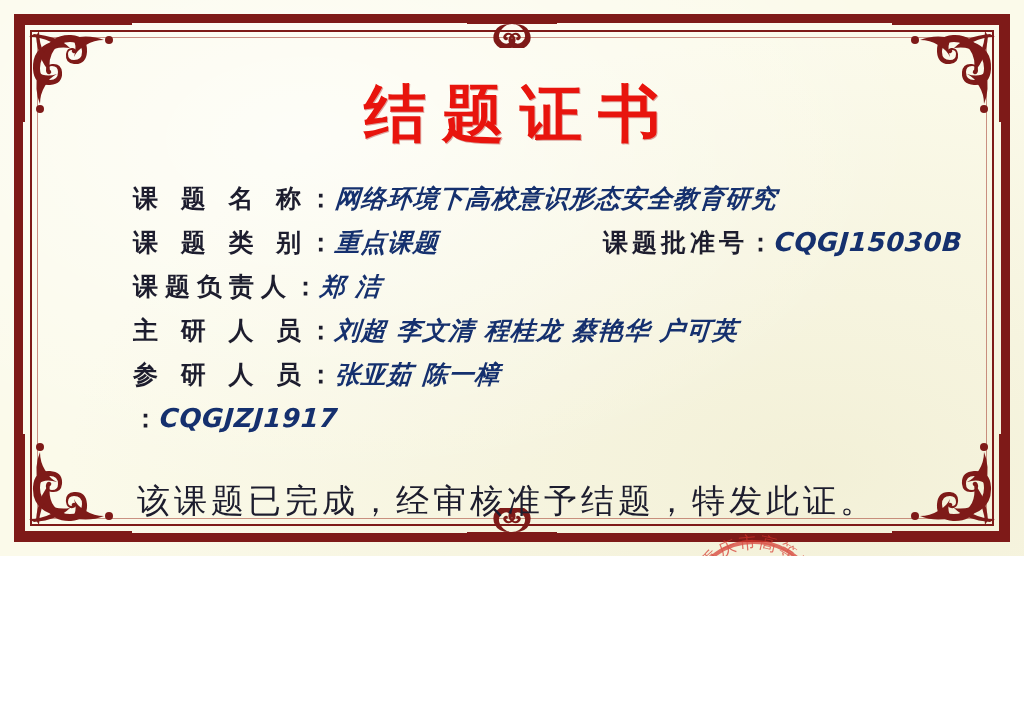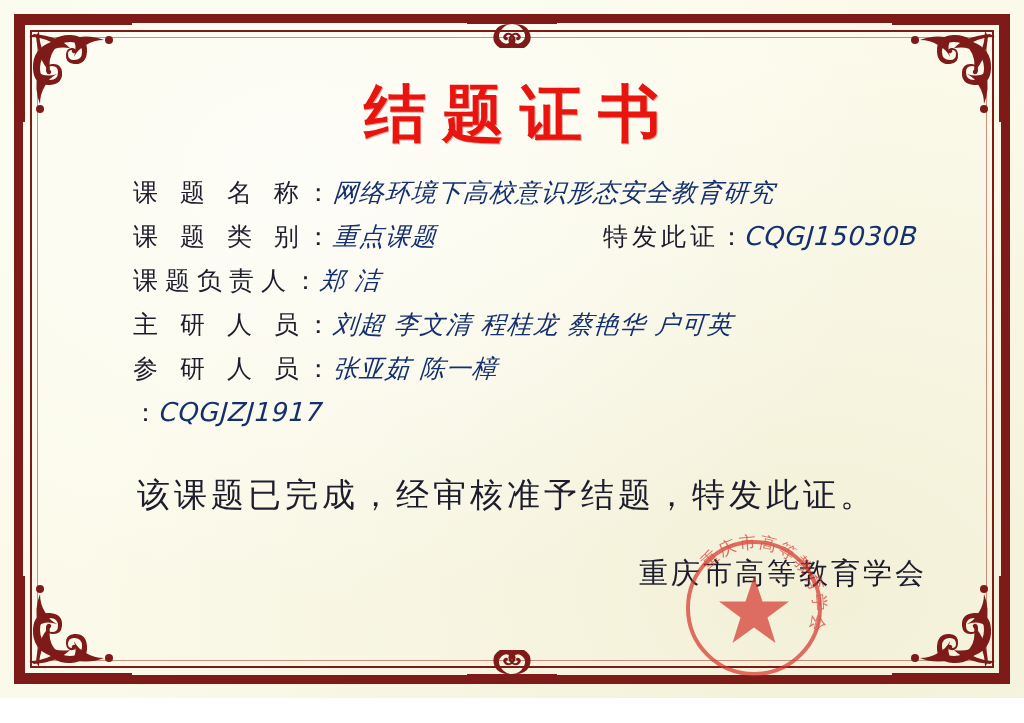--- a/index.html
+++ b/index.html
@@ -10,21 +10,21 @@
   body {
     width: 1024px;
     height: 723px;
     overflow: hidden;
     font-family: "Liberation Serif", serif;
   }
 
   #certificate {
     position: relative;
     width: 1024px;
-    height: 698px;
+    height: 556px;
     background: #fbfaea;
     overflow: hidden;
   }
 
   
   .paper-tint {
     position: absolute;
     inset: 0;
     background:
       radial-gradient(ellipse at 30% 25%, rgba(255,255,255,0.65) 0%, rgba(255,255,255,0) 60%),
@@ -98,22 +98,23 @@
     font-weight: bold;
     font-size: 62px;
     letter-spacing: 16px;
     margin-top: 20px;
     margin-left: 16px;
     text-shadow: 1px 1px 0 rgba(160,0,0,0.35);
     white-space: nowrap;
   }
 
   .fields {
-    margin-top: 20px;
+    margin-top: 26px;
     padding-left: 78px;
+    font-weight: bold;
   }
 
   .field-row {
     display: flex;
     align-items: baseline;
     margin-bottom: 11px;
     position: relative;
   }
 
   .f-label {
@@ -288,21 +289,21 @@
         <span class="f-colon">：</span>
         <span class="f-value">网络环境下高校意识形态安全教育研究</span>
       </div>
 
       <div class="field-row">
         <span class="f-label">课 题 类 别</span>
         <span class="f-colon">：</span>
         <span class="f-value">重点课题</span>
 
         <span class="row-inline-extra">
-          <span class="f-label">特发此证</span>
+          <span class="f-label">课题批准号</span>
           <span class="f-colon">：</span>
           <span class="f-value latin">CQGJ15030B</span>
         </span>
       </div>
 
       <div class="field-row">
         <span class="f-label">课题负责人</span>
         <span class="f-colon">：</span>
         <span class="f-value">郑  洁</span>
       </div>

